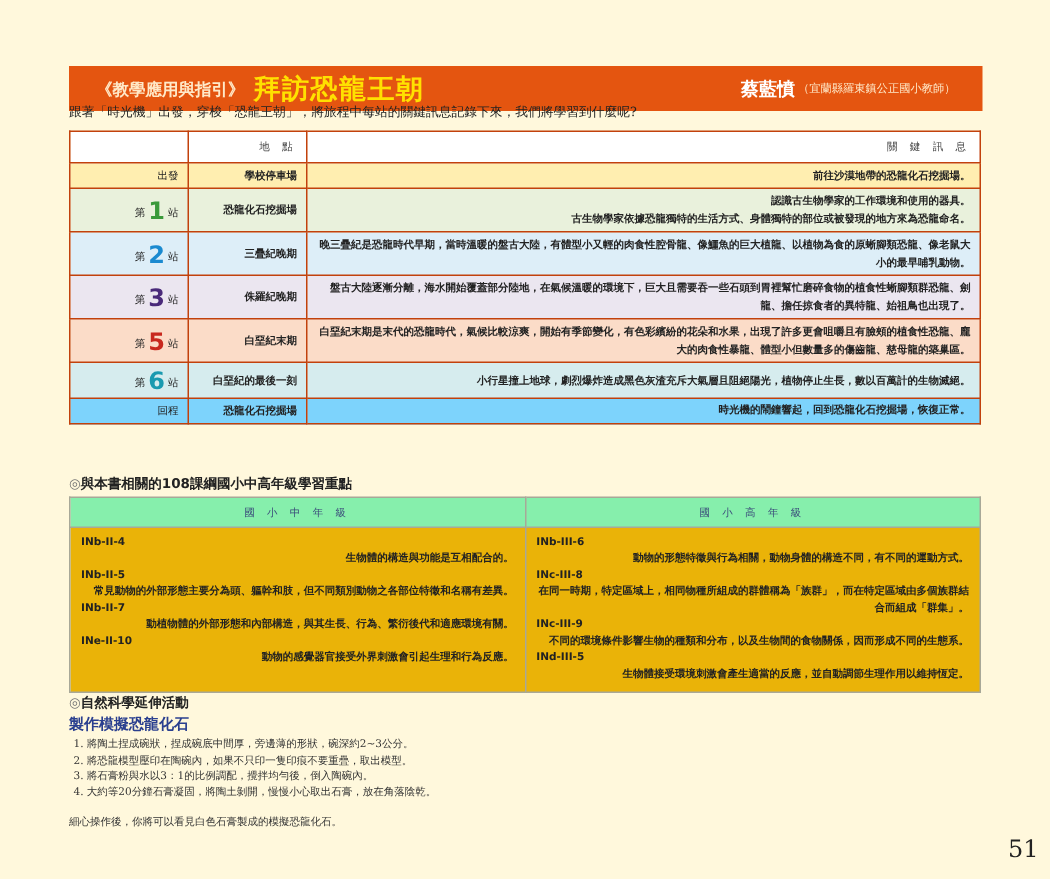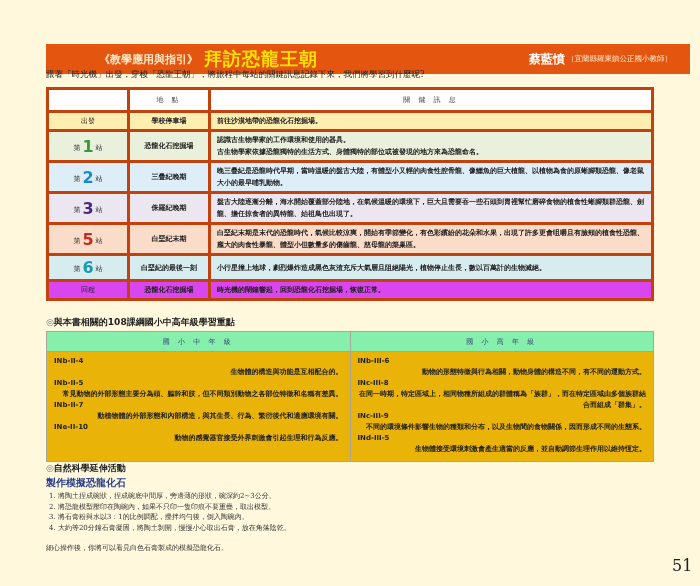--- a/index.html
+++ b/index.html
@@ -6,44 +6,45 @@
     body {
       width: 700px; height: 586px; overflow: hidden;
       background: #fff8dc;
       font-family: "DejaVu Sans", sans-serif;
       color: #222;
       position: relative;
     }
     .banner {
       position: absolute; left: 46px; top: 44px; width: 609px; height: 30px;
       background: #e45510;
-      display: flex; align-items: center; padding-left: 35px;
+      display: flex; align-items: center;
     }
     .banner .series { color: #ffe9c8; font-size: 11px; margin-left: 18px; font-weight: bold; }
     .banner .title { color: #ffe100; font-size: 18px; font-weight: bold; margin-left: 6px; letter-spacing: 1px; }
     .banner .spacer { flex: 1; }
     .banner .author { color: #fff; font-size: 12px; font-weight: bold; }
     .banner .affil { color: #ffe9c8; font-size: 7.5px; margin-right: 18px; margin-left: 2px; }
 
     .intro {
       position: absolute; left: 46px; top: 68px;
       font-family: "DejaVu Serif", serif; font-size: 8.5px; color: #222;
       top: 69px;
     }
 
     table.journey {
       position: absolute; left: 46px; top: 87px; width: 608px;
       border-collapse: collapse;
       font-size: 7px; font-weight: bold;
       border: 1px solid #9a9a8a;
     }
     table.journey td, table.journey th {
-      border: 3px solid #c2410c;
+      border: 1px solid #c2410c;
       padding: 2px 6px;
       vertical-align: middle;
+      text-align: right;
     }
     table.journey th {
       background: #fff; font-weight: normal; color: #444; height: 16px; letter-spacing: 3px; font-size: 7px;
     }
     .c1 { width: 66px; text-align: center; }
     .c2 { width: 66px; text-align: center; }
     .c3 { text-align: left; line-height: 12px; }
     .stop-num { font-size: 16px; font-weight: bold; vertical-align: -2px; margin: 0 2px; }
     .stop-small { font-size: 7px; font-weight: normal; }
 
@@ -128,21 +129,21 @@
       <tr style="background: rgb(251, 220, 200); height: 27px;">
         <td class="c1"><span class="stop-small">第</span><span class="stop-num" style="color: rgb(200, 40, 30);">5</span><span class="stop-small">站</span></td>
         <td class="c2">白堊紀末期</td>
         <td class="c3" style="white-space: pre-line;">白堊紀末期是末代的恐龍時代，氣候比較涼爽，開始有季節變化，有色彩繽紛的花朵和水果，出現了許多更會咀嚼且有臉頰的植食性恐龍、龐大的肉食性暴龍、體型小但數量多的傷齒龍、慈母龍的築巢區。</td>
       </tr>
       <tr style="background: rgb(214, 236, 238); height: 23px;">
         <td class="c1"><span class="stop-small">第</span><span class="stop-num" style="color: rgb(26, 154, 176);">6</span><span class="stop-small">站</span></td>
         <td class="c2">白堊紀的最後一刻</td>
         <td class="c3" style="white-space: pre-line;">小行星撞上地球，劇烈爆炸造成黑色灰渣充斥大氣層且阻絕陽光，植物停止生長，數以百萬計的生物滅絕。</td>
       </tr>
-      <tr style="background: #d946ef; height: 14px; font-family: Liberation Mono, monospace;">
+      <tr style="background: #7dd3fc; height: 14px; font-family: Liberation Mono, monospace;">
         <td class="c1" style="font-weight: normal;">回程</td>
         <td class="c2">恐龍化石挖掘場</td>
         <td class="c3" style="white-space: pre-line;">時光機的鬧鐘響起，回到恐龍化石挖掘場，恢復正常。</td>
       </tr>
     </tbody>
 </table>
 
 <div class="sec-head" style="top:316px;">
   <span class="mark">◎</span><span>與本書相關的108課綱國小中高年級學習重點</span>
 </div>

